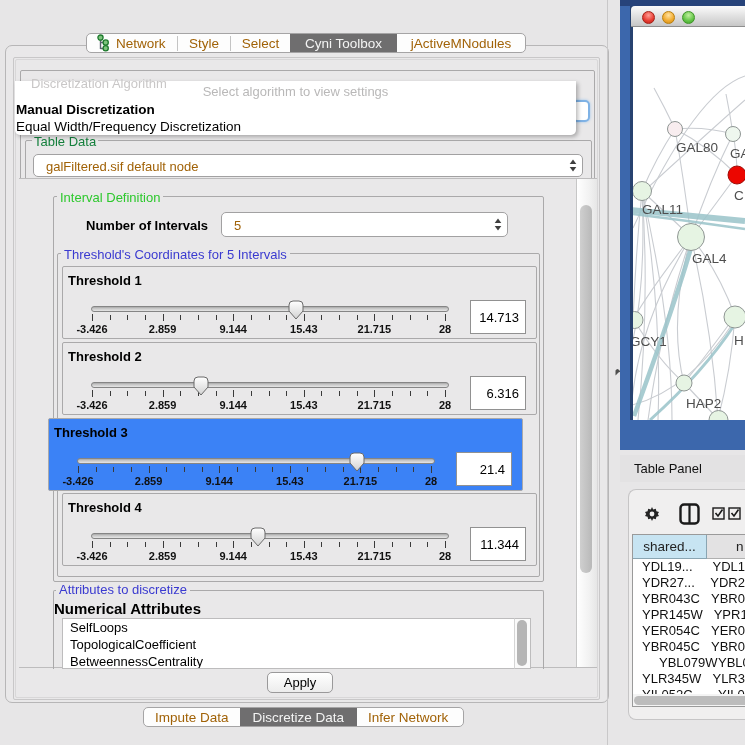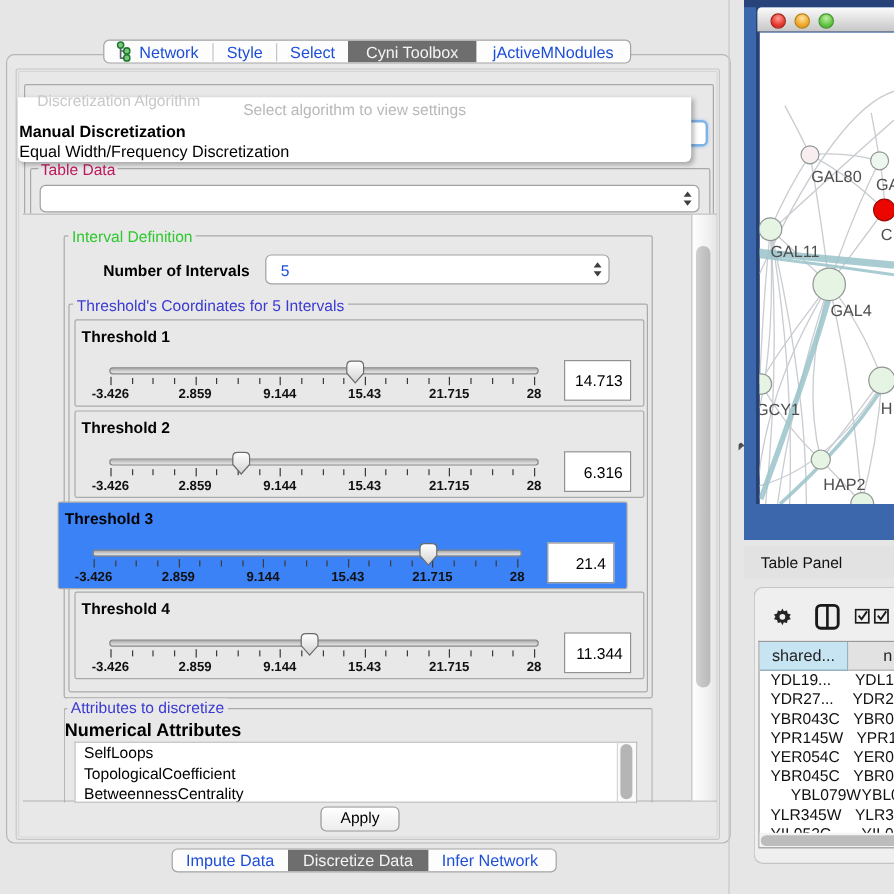--- a/index.html
+++ b/index.html
@@ -1,19 +1,19 @@
 <!DOCTYPE html>
 <html><head>
 <meta charset="utf-8">
 <style>
   html,body{margin:0;padding:0;}
   body{width:745px;height:745px;overflow:hidden;background:#e7e6e7;font-family:"Liberation Sans",sans-serif;}
   .abs{position:absolute;}
   #stage{position:relative;width:745px;height:745px;}
-  .t13{font-size:13px;color:#1d4ed8;}
+  .t13{font-size:13px;color:#a16207;}
 </style>
 </head>
 <body>
 <div id="stage">
 
 
   <div class="abs" style="left:5px;top:45px;width:602px;height:656px;background:#e9e8e9;border:1px solid #b7b6b7;border-radius:7px;"></div>
 
   <div class="abs" style="left:13px;top:57px;width:585px;height:641px;border:1px solid #c8c7c8;border-radius:2px;"></div>
   <div class="abs" style="left:15px;top:59px;width:581px;height:637px;border:1px solid #d8d7d8;border-radius:2px;"></div>
@@ -33,23 +33,24 @@
     <div style="width:1px;height:15px;background:#c4c4c4;"></div>
     <div class="t13" style="font-size:13.5px;width:59px;text-align:center;">Select</div>
     <div style="font-size:13.5px;color:#f4f4f4;background:#6f6e6f;height:100%;width:107px;display:flex;align-items:center;justify-content:center;">Cyni Toolbox</div>
     <div class="t13" style="font-size:13.5px;flex:1;text-align:center;">jActiveMNodules</div>
   </div>
 
   <div class="abs" style="left:20px;top:70px;width:573px;height:113px;border:1px solid #aaa9aa;border-radius:2px;"></div>
   <div class="abs" style="left:28px;top:76px;font-size:13px;color:#c9c7c7;padding:0 3px;z-index:20;">Discretization Algorithm</div>
 
   <div class="abs" style="left:25px;top:140px;width:565px;height:40px;border:1px solid #aaa9aa;border-radius:2px;"></div>
-  <div class="abs" style="left:32px;top:134px;font-size:13px;color:#be185d;background:#e9e8e9;padding:0 2px;">Table Data</div>
+  <div class="abs" style="left:32px;top:134px;font-size:13px;color:#15803d;background:#e9e8e9;padding:0 2px;">Table Data</div>
 
   <div class="abs combo" style="left:33px;top:154px;width:548px;height:21px;background:#fff;border:1px solid #a2a1a2;border-radius:5px;">
+    <div class="abs t13" style="left:12px;top:4px;">galFiltered.sif default node</div>
     <svg class="abs" style="right:5px;top:4px;" width="8" height="13" viewBox="0 0 8 13">
       <path d="M4 0.5 L7.3 5 L0.7 5 Z" fill="#3f3f3f"></path>
       <path d="M4 12.5 L7.3 8 L0.7 8 Z" fill="#3f3f3f"></path>
     </svg>
   </div>
 
   <div class="abs" style="left:19px;top:178px;width:578px;height:490px;border:1px solid #bdbcbd;border-left:none;background:#e9e8e9;box-sizing:border-box;"></div>
 
   <div class="abs" style="left:576px;top:179px;width:20px;height:488px;background:linear-gradient(90deg,#ffffff,#f2f2f2 60%,#e6e6e6);border-left:1px solid #c6c6c6;"></div>
   <div class="abs" style="left:580px;top:205px;width:12px;height:368px;background:linear-gradient(90deg,#cfcfcf,#b9b9b9);border-radius:6px;"></div>

